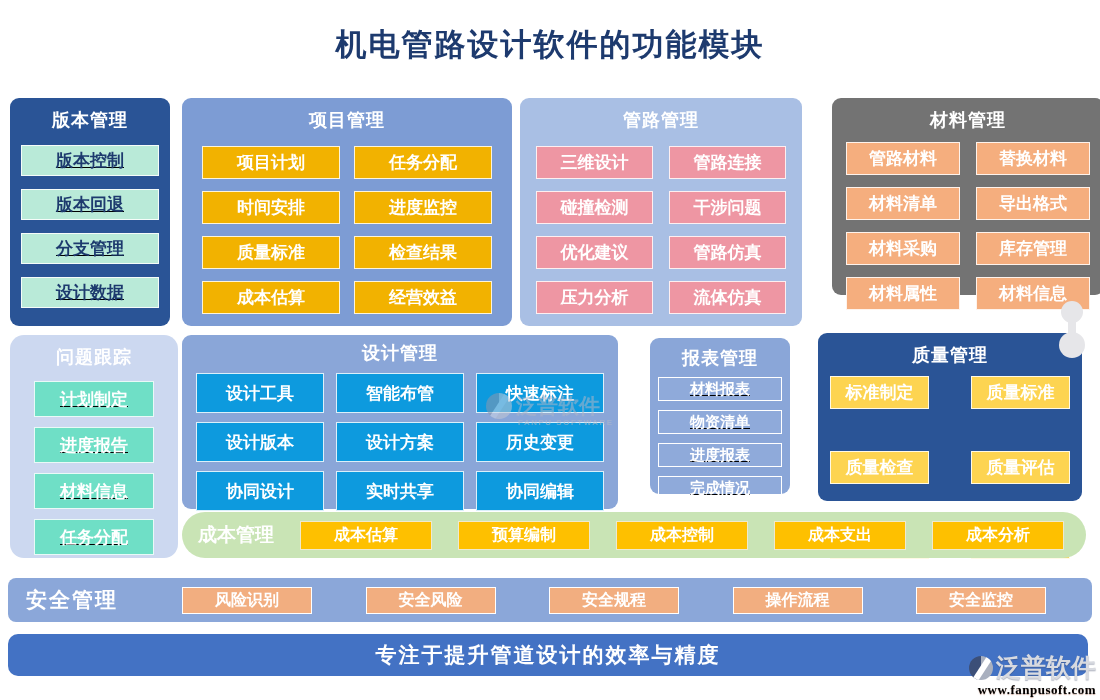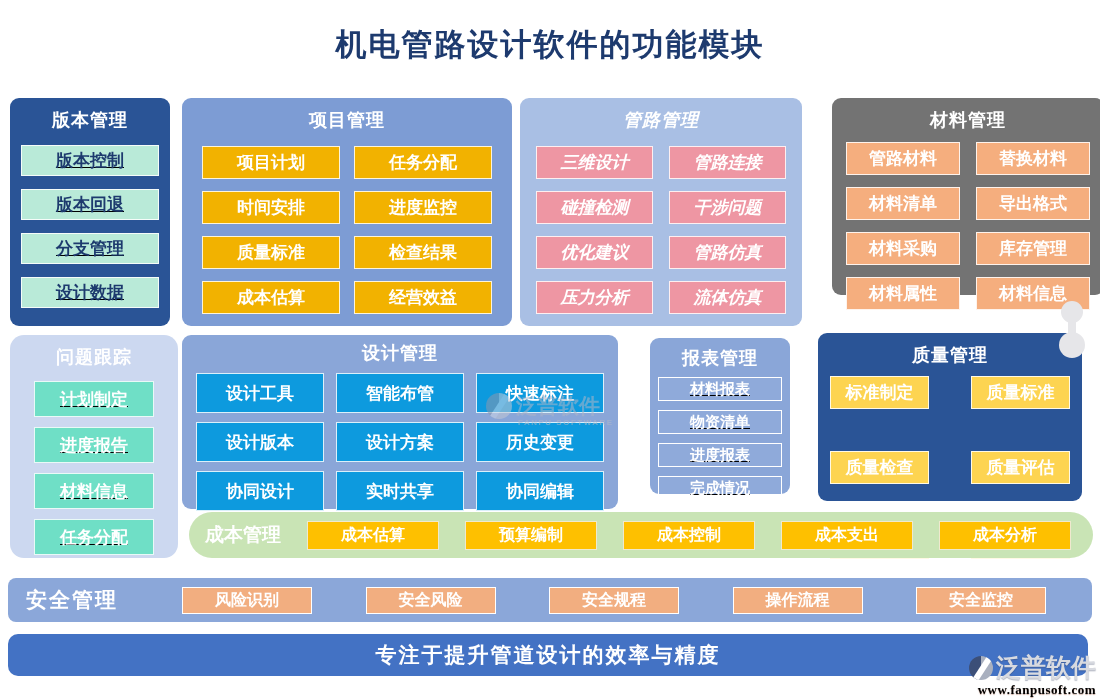--- a/index.html
+++ b/index.html
@@ -5,21 +5,21 @@
   html,body{margin:0;padding:0;background:#fff;}
   .canvas{position:relative;width:1100px;height:700px;background:#ffffff;overflow:hidden;
           font-family:"Liberation Serif","DejaVu Serif",serif;}
   .page-title{position:absolute;left:0;top:24px;width:100%;margin:0;text-align:center;
               font-size:31px;font-weight:700;color:#1d3a6e;letter-spacing:2px;}
 
   
   .panel{position:absolute;border-radius:9px;box-sizing:border-box;}
   .p-version{left:10px;top:98px;width:160px;height:228px;background:#2a5496;}
   .p-project{left:182px;top:98px;width:330px;height:228px;background:#7d9cd4;}
-  .p-piping{left:520px;top:98px;width:282px;height:228px;background:#a9bfe4;font-style:italic;}
+  .p-piping{left:520px;top:98px;width:282px;height:228px;background:#a9bfe4;}
   .p-material{left:812px;top:98px;width:272px;height:197px;background:#737373;margin-left:20px;}
   .p-schedule{left:10px;top:335px;width:168px;height:223px;background:#ccd8f0;border-radius:14px;}
   .p-design{left:182px;top:335px;width:436px;height:174px;background:#8aa6d8;}
   .p-report{left:650px;top:338px;width:140px;height:156px;background:#8aa6d8;}
   .p-quality{left:818px;top:333px;width:264px;height:168px;background:#2a5496;}
 
   .ptitle{margin:10px 0 0;text-align:center;color:#ffffff;font-size:18px;font-weight:700;letter-spacing:1px;}
   .p-design .ptitle{margin-top:6px;}
   .p-report .ptitle{margin-top:8px;}
 
@@ -45,21 +45,21 @@
   .gold{background:#f2b200;}
   .pink{background:#ee96a3;}
   .orange{background:#f5ae7e;}
   .teal{background:#6fdfc6;height:36px;}
   .blue{background:#0d9ade;height:40px;}
   .lemon{background:#fdd451;}
   .outline{background:rgba(255,255,255,.05);border:1.5px solid #ffffff;height:24px;font-size:15px;}
 
   
   .bar{position:absolute;display:flex;align-items:center;border-radius:8px;box-sizing:border-box;}
-  .bar-cost{left:189px;top:512px;width:904px;height:46px;background:#c9e4b5;border-radius:23px;}
+  .bar-cost{left:182px;top:512px;width:904px;height:46px;background:#c9e4b5;border-radius:23px;}
   .bar-safety{left:8px;top:578px;width:1084px;height:44px;background:#8ba7d9;}
   .bar-label{color:#ffffff;font-weight:700;white-space:nowrap;}
   .bar-cost .bar-label{font-size:19px;margin-left:16px;}
   .bar-safety .bar-label{font-size:21px;margin-left:18px;letter-spacing:2px;}
   .bar-items{flex:1;display:flex;justify-content:space-between;align-items:center;}
   .bar-cost .bar-items{margin:0 22px 0 26px;}
   .bar-safety .bar-items{margin:0 46px 0 64px;}
   .bar-cost .btn{width:132px;height:29px;font-size:16px;background:#fec000;border:1px solid #efe9ce;}
   .bar-safety .btn{width:130px;height:27px;font-size:16px;background:#f2ae80;border:1px solid #ffffff;}
 

